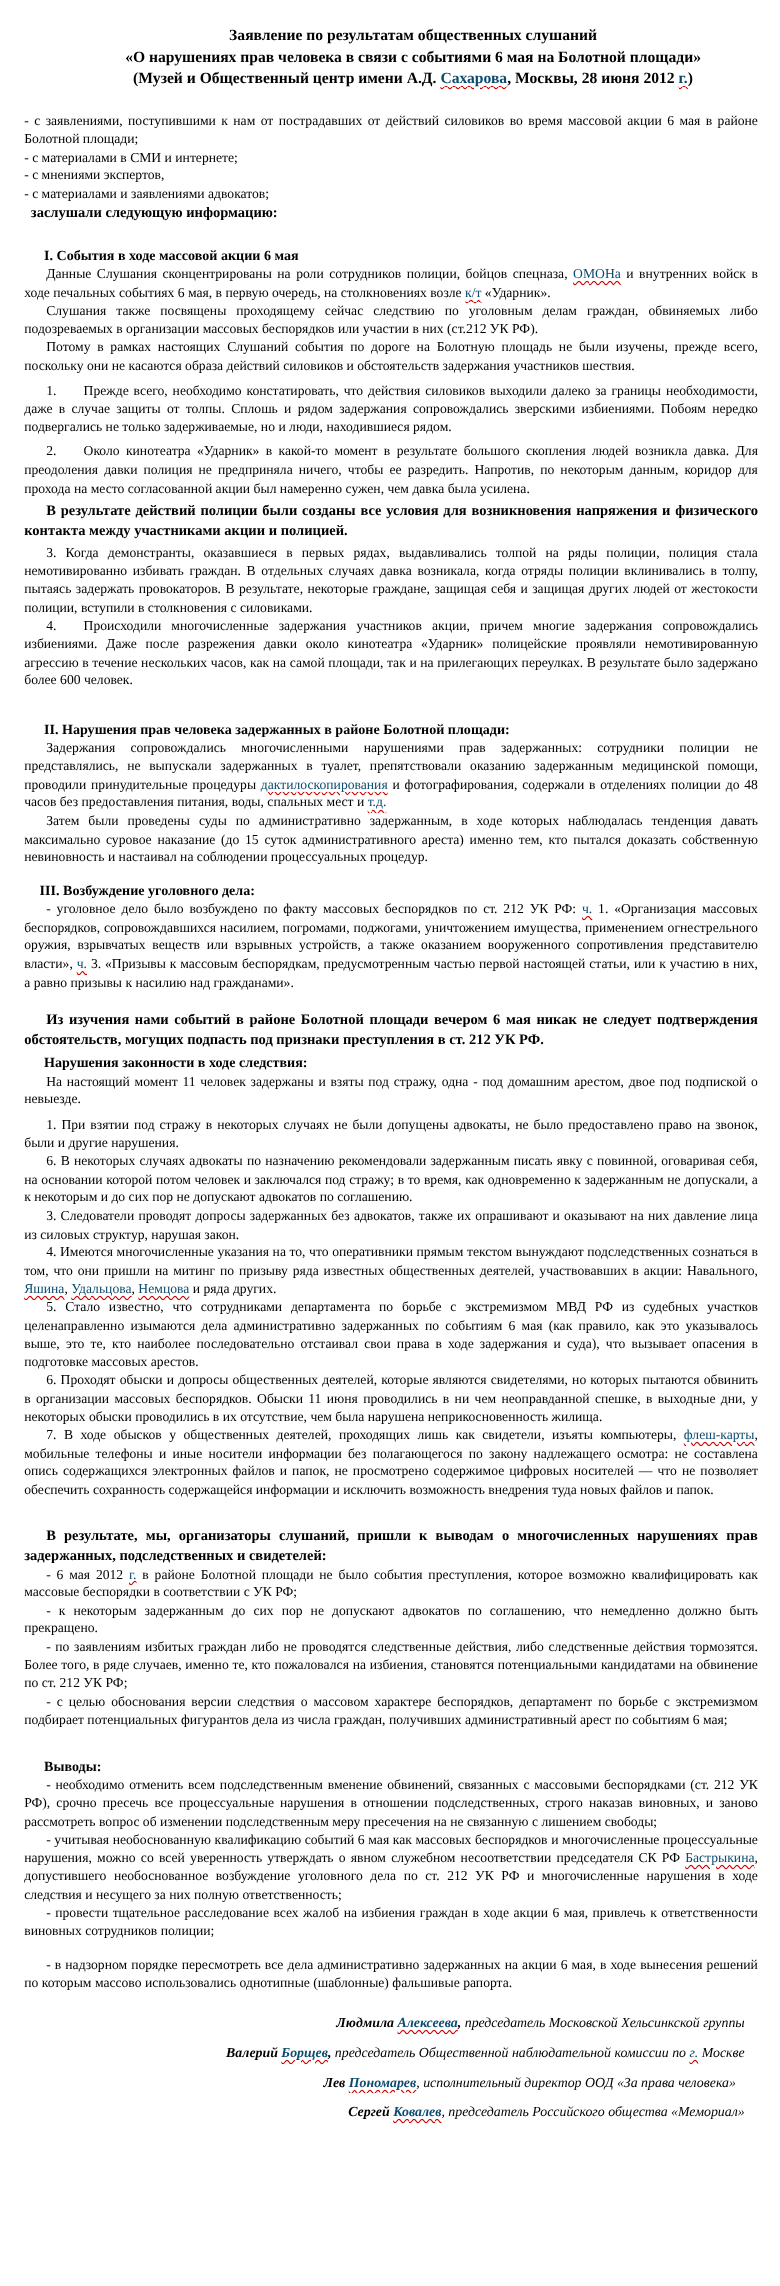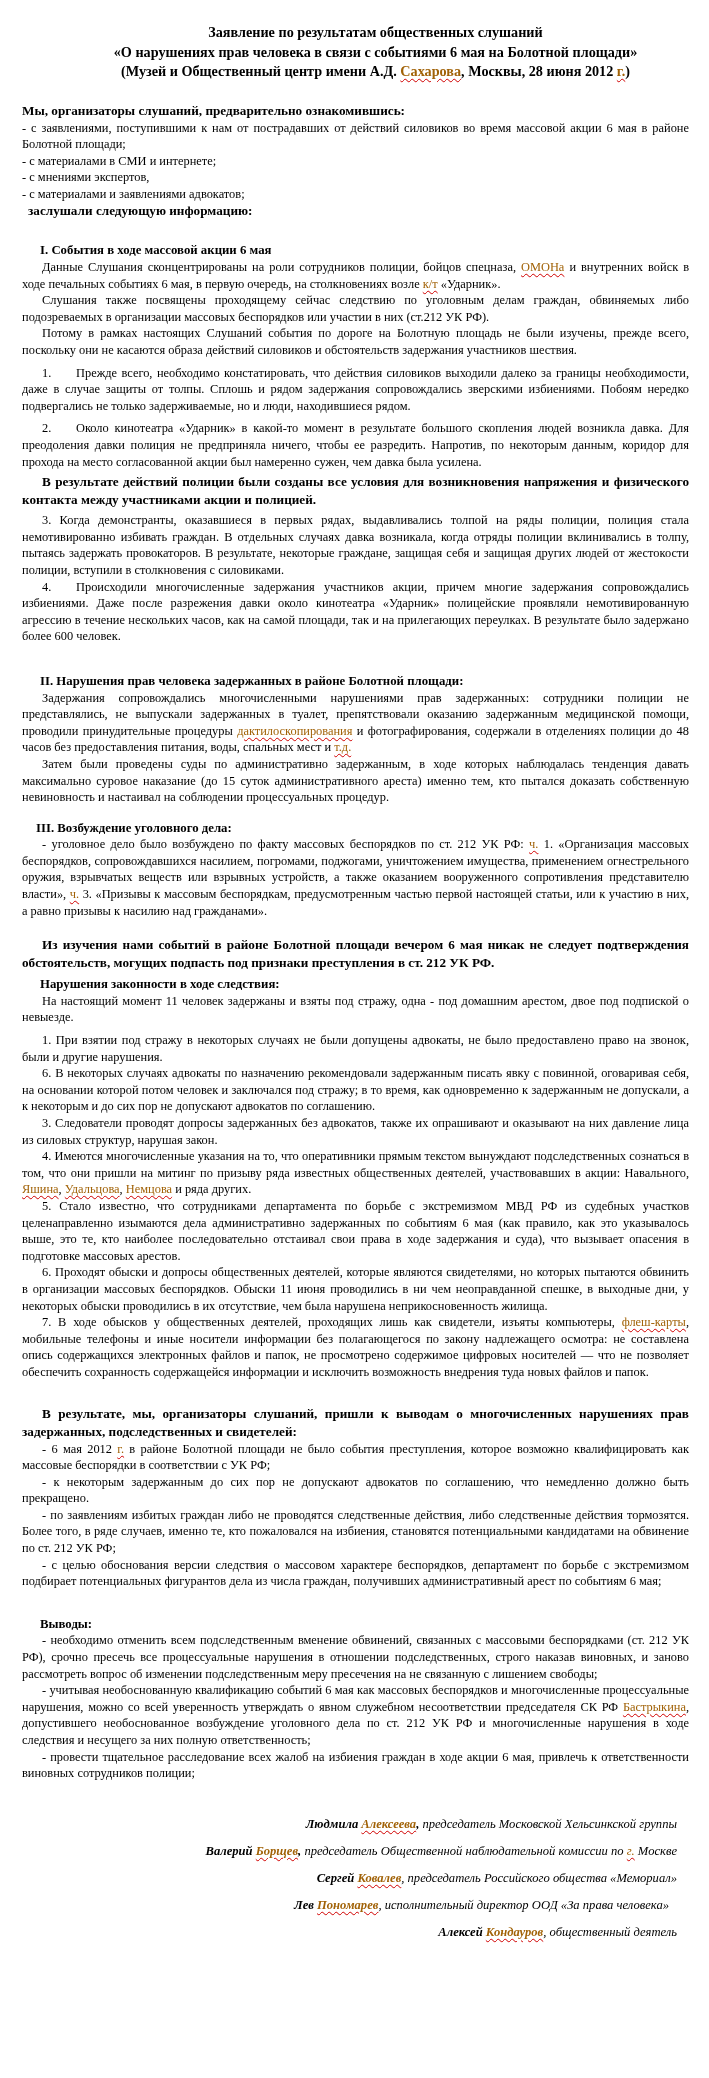--- a/index.html
+++ b/index.html
@@ -12,41 +12,40 @@
     font-size: 12.4px;
     line-height: 16.6px;
   }
   .page { position: relative; padding: 0 20px 0 22px; }
   .title-block { text-align: center; font-weight: bold; font-size: 14.2px; line-height: 19.5px; padding-top: 23px; padding-left: 40px; }
   .title-block div { white-space: nowrap; }
   p { margin: 0; text-align: justify; }
   .ind { text-indent: 20px; }
   .bl { font-weight: bold; font-size: 13.2px; line-height: 18px; }
   .h { font-weight: bold; font-size: 12.8px; margin-left: 18px; }
-  .sp { color: #a16207; text-decoration: underline wavy #d00000; text-decoration-thickness: 1px; text-underline-offset: 2px; }
+  .sp { color: #0c4a6e; text-decoration: underline wavy #d00000; text-decoration-thickness: 1px; text-underline-offset: 2px; }
   .sig { text-align: right; font-style: italic; font-size: 12.6px; line-height: 16px; margin-bottom: 11px; padding-right: 12px; }
   .sig .nm { font-weight: bold; margin-top: 37px; }
   .tab { display: inline-block; width: 34px; text-indent: 0; }
   .gap-s { height: 6px; }
 </style>
 </head>
 <body>
 
 <div class="page">
 
   <div class="title-block">
     <div>Заявление по результатам общественных слушаний</div>
     <div>«О нарушениях прав человека в связи с  событиями 6 мая на Болотной площади»</div>
     <div><span>(Музей и Общественный центр имени А.Д. </span><span class="sp">Сахарова</span><span>, Москвы, 28 июня 2012 </span><span class="sp">г.</span><span>)</span></div>
   </div>
 
   <div style="height:20px"></div>
 
   <div>
-    <p class="bl">Мы, организаторы слушаний, предварительно ознакомившись:</p>
     <p>- с заявлениями, поступившими к нам от пострадавших от действий силовиков во время  массовой акции 6 мая в районе Болотной площади;</p>
     <p>- с материалами в СМИ и интернете;</p>
     <p>- с мнениями экспертов,</p>
     <p>- с материалами и заявлениями адвокатов;</p>
     <p class="bl" style="margin-left:6px;">заслушали следующую информацию:</p>
   </div>
 
   <div style="height:22px"></div>
 
   <div>
@@ -105,25 +104,25 @@
   </div>
 
   <div style="height:26px"></div>
 
   <div>
     <p class="h">Выводы:</p>
     <p class="ind">-   необходимо отменить всем подследственным вменение обвинений, связанных с массовыми беспорядками (ст. 212 УК РФ), срочно пресечь все процессуальные нарушения в отношении подследственных, строго наказав виновных, и заново рассмотреть вопрос об изменении подследственным меру пресечения на не связанную с лишением свободы;</p>
     <p class="ind"><span>- учитывая необоснованную квалификацию событий 6 мая как массовых беспорядков и многочисленные процессуальные нарушения, можно со всей уверенность утверждать о явном служебном несоответствии председателя СК РФ </span><span class="sp">Бастрыкина</span><span>, допустившего необоснованное возбуждение уголовного дела по ст. 212 УК РФ и многочисленные нарушения в ходе следствия и несущего за них полную ответственность;</span></p>
     <p class="ind">- провести тщательное расследование всех жалоб на избиения граждан в ходе акции 6 мая, привлечь к ответственности виновных сотрудников полиции;</p>
     <div style="height:14px"></div>
+    <p class="ind">- в надзорном порядке пересмотреть все дела административно задержанных на акции 6 мая, в ходе вынесения решений по которым массово использовались однотипные (шаблонные) фальшивые рапорта.</p>
   </div>
 
   <div style="height:20px"></div>
 
   <div>
     <div class="sig"><span class="nm">Людмила </span><span class="nm sp">Алексеева</span><span class="nm">,</span><span> председатель Московской Хельсинкской группы</span></div>
     <div class="sig"><span class="nm">Валерий </span><span class="nm sp">Борщев</span><span class="nm">,</span><span> председатель Общественной наблюдательной комиссии по </span><span class="sp">г.</span><span> Москве</span></div>
+    <div class="sig" style="padding-right:20px;"><span class="nm">Лев </span><span class="nm sp">Пономарев</span><span>, исполнительный директор ООД «За права человека»</span></div>
     <div class="sig"><span class="nm">Сергей </span><span class="nm sp">Ковалев</span><span>, председатель Российского общества «Мемориал»</span></div>
-    <div class="sig" style="padding-right:20px;"><span class="nm">Лев </span><span class="nm sp">Пономарев</span><span>, исполнительный директор ООД «За права человека»</span></div>
-    <div class="sig"><span class="nm">Алексей </span><span class="nm sp">Кондауров</span><span>, общественный деятель</span></div>
   </div>
 
 </div>
 
 </body></html>

